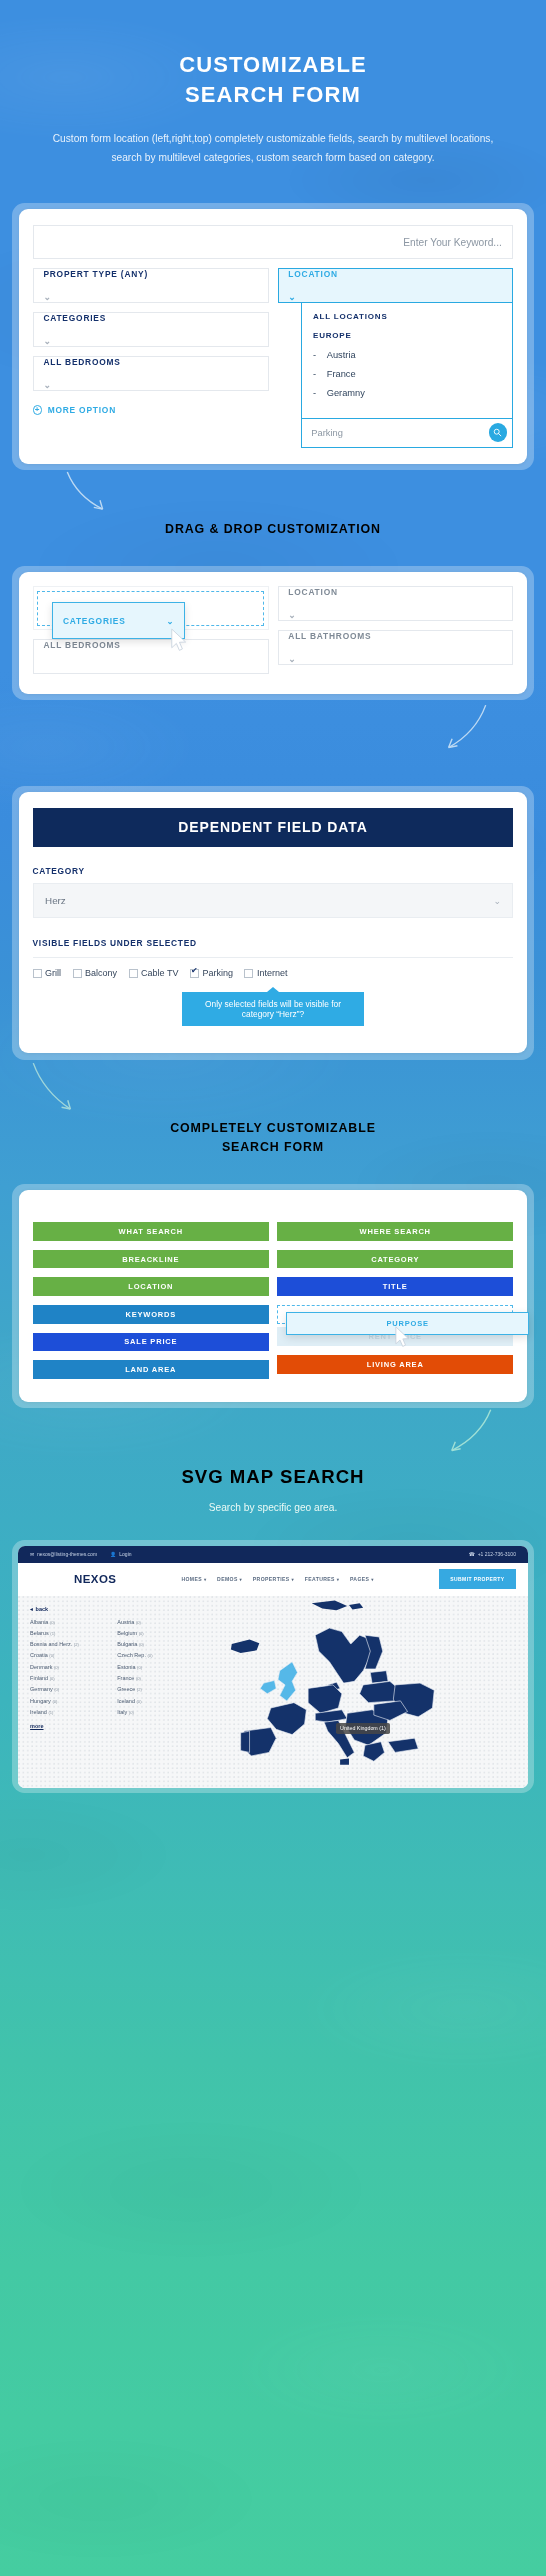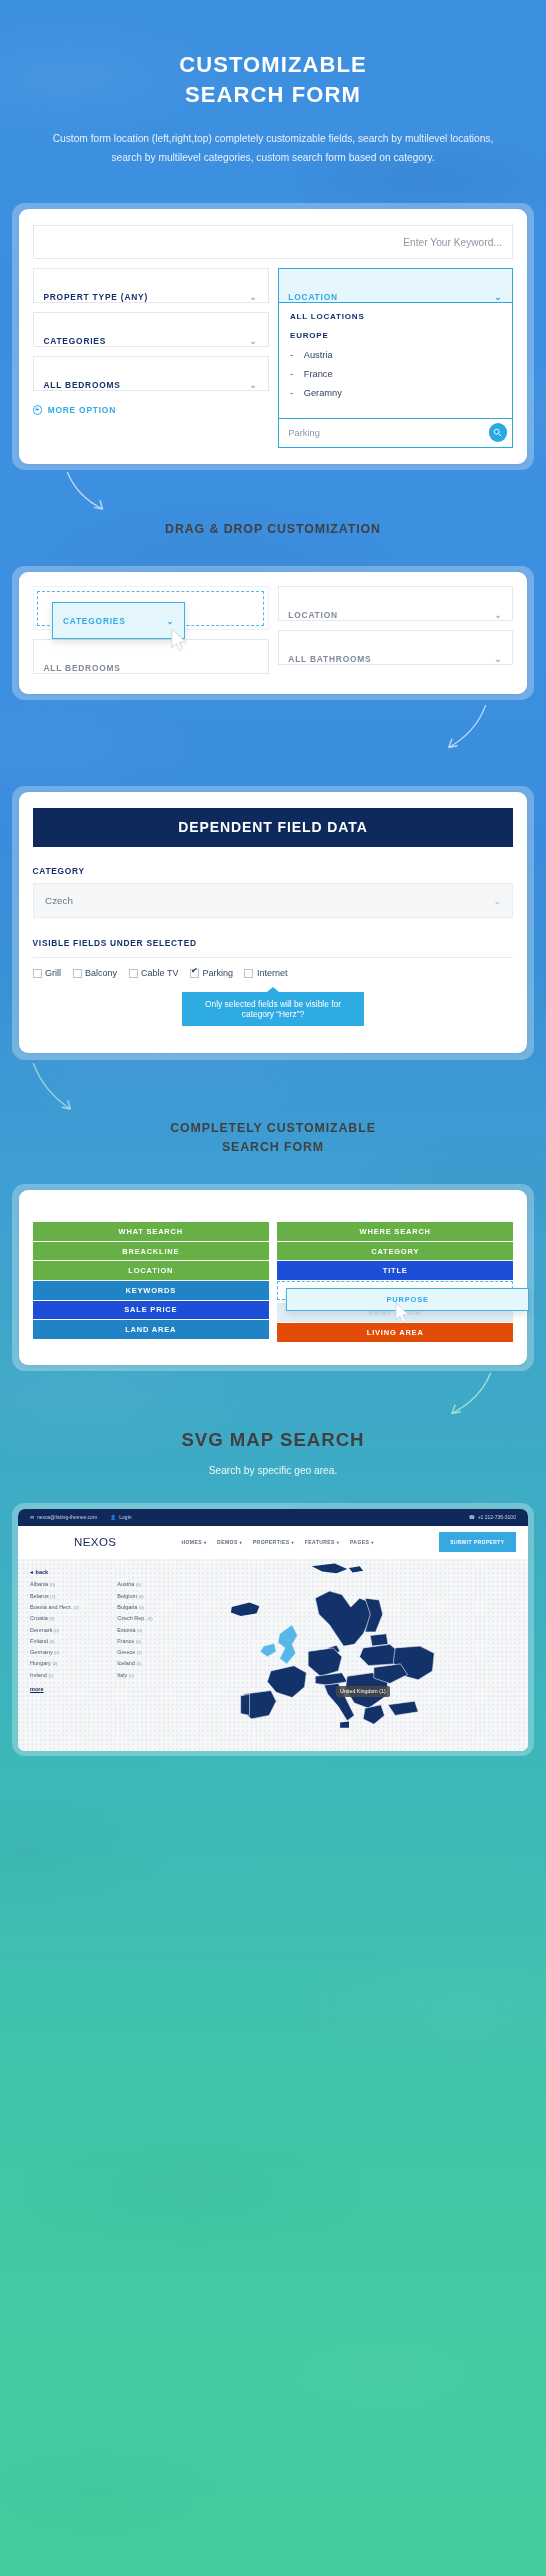--- a/index.html
+++ b/index.html
@@ -64,21 +64,21 @@
   .hero p {
     margin-top: 21px;
     color: #e8f2fc;
     font-size: 10.2px;
     line-height: 1.85;
     font-weight: 400;
     padding: 0 25px;
   }
   .sec-title {
     text-align: center;
-    color: #404040;
+    color: #000000;
     font-size: 12.4px;
     font-weight: 700;
     letter-spacing: 0.9px;
     line-height: 1.55;
     text-transform: uppercase;
   }
   .sec-sub {
     text-align: center;
     color: #eafaf5;
     font-size: 10.2px;
@@ -115,44 +115,46 @@
     text-align: right;
   }
   .kw-input::placeholder { color: #8c97a3; }
   .row2 { display: flex; gap: 9px; margin-top: 9px; position: relative; }
   .col { flex: 1; min-width: 0; position: relative; }
   .sel {
     height: 35px;
     border: 0.9px solid #e4e8ed;
     background: #fff;
     display: flex;
-    align-items: flex-end;
+    align-items: flex-start;
     justify-content: space-between;
     padding: 0 9.8px;
     font-size: 8.4px;
     font-weight: 700;
     letter-spacing: 0.8px;
     color: #14306b;
     text-transform: uppercase;
+    flex-direction: column;
   }
   .sel .chev { color: #a7b0bb; font-size: 9px; line-height: 1; }
   .sel.active {
     background: #e6f6fd;
     border: 0.9px solid #29a9e1;
     color: #2fabe4;
   }
   .sel.active .chev { color: #2fabe4; }
   .sel.muted { color: #7f8a96; }
 
   
   .dd {
     border-left: 0.9px solid #29a9e1;
     border-right: 0.9px solid #29a9e1;
     border-bottom: 0.9px solid #29a9e1;
     background: #fff;
+    margin-left: 23px;
   }
   .dd-body { padding: 9px 11.5px 10.6px; }
   .dd-head {
     font-size: 8px; font-weight: 700; letter-spacing: 0.8px;
     color: #14306b; text-transform: uppercase; margin-bottom: 9.8px;
   }
   .dd-item {
     font-size: 9.3px; color: #31455e; margin-bottom: 9px;
     display: flex; gap: 10.6px;
   }
@@ -250,21 +252,21 @@
   }
   .tooltip::before {
     content: ""; position: absolute; top: -5.3px; left: 50%;
     transform: translateX(-50%);
     border-left: 6.2px solid transparent; border-right: 6.2px solid transparent;
     border-bottom: 5.3px solid #2fabe4;
   }
 
   
   .dd-grid { display: flex; gap: 8px; margin-top: 16px; }
-  .dd-col { flex: 1; display: flex; flex-direction: column; gap: 1px; position: relative; }
+  .dd-col { flex: 1; display: flex; flex-direction: column; gap: 9px; position: relative; }
   .tile {
     height: 18.6px; display: flex; align-items: center; justify-content: center;
     color: #fff; font-size: 7.5px; font-weight: 700; letter-spacing: 0.8px;
     text-transform: uppercase;
   }
   .tile-ghost-wrap { position: relative; height: 18.6px; }
   .tile-ghost {
     position: absolute; inset: 0;
     border: 0.9px dashed #4fb8ea; background: #fff;
   }
@@ -288,21 +290,21 @@
     background: #11285b; height: 17px; display: flex; align-items: center;
     justify-content: space-between; padding: 0 12.4px;
     color: #c8d4e6; font-size: 5px;
   }
   .br-top .left { display: flex; gap: 13.3px; align-items: center; }
   .br-top .it { display: flex; gap: 2.7px; align-items: center; }
   .br-nav {
     height: 33px; display: flex; align-items: center; padding: 0 12.4px;
     justify-content: space-between; background: #fff;
   }
-  .logo { font-size: 11.5px; font-weight: 400; color: #11285b; letter-spacing: 0.4px; padding-left: 44px; }
+  .logo { font-size: 11.5px; font-weight: 700; color: #11285b; letter-spacing: 0.4px; padding-left: 44px; }
   .menu { display: flex; gap: 10.6px; font-size: 5.1px; font-weight: 700;
           color: #5a6b82; letter-spacing: 0.4px; }
   .menu span i { font-style: normal; font-size: 4.4px; margin-left: 1.8px; }
   .submit-btn {
     background: #36a9e1; color: #fff; font-size: 5px; font-weight: 600;
     padding: 7px 11.5px; letter-spacing: 0.4px;
   }
   .map-area {
     background:
       radial-gradient(circle at 0.9px 0.9px, #dfe3e7 0.6px, transparent 0.7px) 0 0/4.4px 4.4px,
@@ -473,21 +475,21 @@
   </div>
 
 
   <div style="height:27px"></div>
   <div class="card-shell">
     <div class="card" style="padding:16px 14px 27px">
       <div class="navy-bar">DEPENDENT FIELD DATA</div>
 
       <div class="fld-label">CATEGORY</div>
       <div class="grey-sel">
-        <span>Czech</span>
+        <span>Herz</span>
         <span class="chev" style="color:#a7b0bb;font-size:9px">⌄</span>
       </div>
 
       <div class="fld-label">VISIBLE FIELDS UNDER SELECTED</div>
       <div class="hr"></div>
 
       <div class="chk-row">
         <label class="chk-item">
           <span class="box"></span>
           <span>Grill</span>

